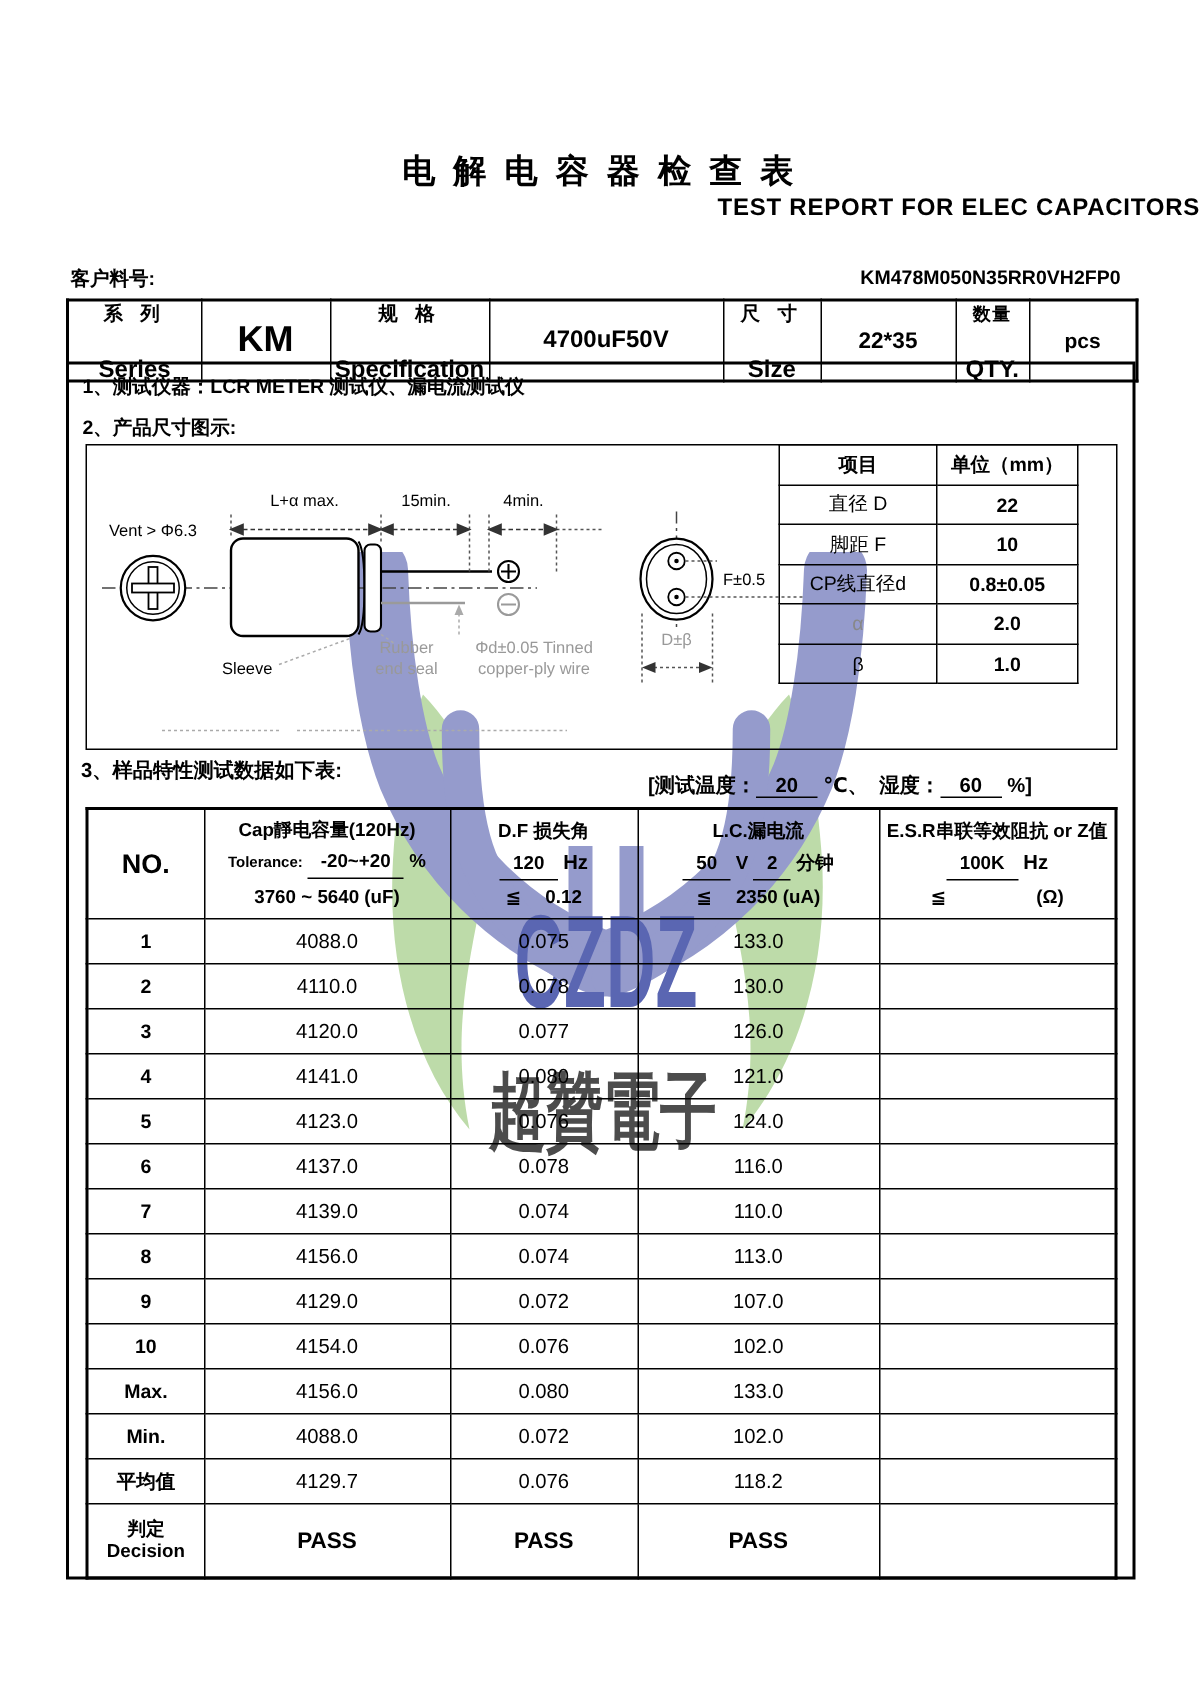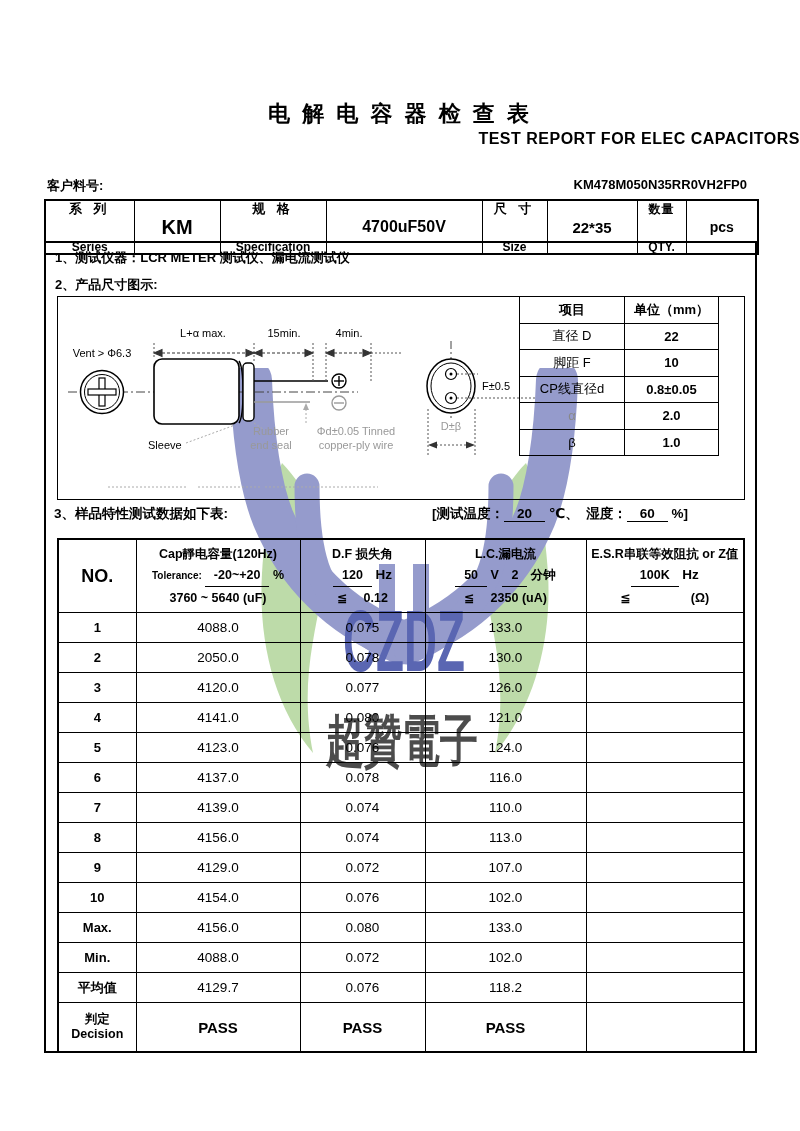--- a/index.html
+++ b/index.html
@@ -13,40 +13,40 @@
   .doc-subtitle{position:absolute;top:130px;left:0;width:100%;text-align:right;
              font-size:16px;font-weight:bold;letter-spacing:.5px;z-index:1;}
   .customer-row{position:absolute;top:177px;left:47px;width:700px;display:flex;
              justify-content:space-between;font-size:13px;font-weight:bold;z-index:1;}
   
   .header-table{position:absolute;left:44px;top:199px;width:713px;border-collapse:collapse;
              table-layout:fixed;z-index:1;border:2px solid #000;background:transparent;}
   .header-table td{border:1.5px solid #000;text-align:center;vertical-align:middle;height:37px;padding:0;}
   .lbl-cn{font-size:13px;font-weight:bold;letter-spacing:4px;line-height:16px;}
   .lbl-cn2{font-size:12px;font-weight:bold;letter-spacing:1px;line-height:15px;}
-  .lbl-en{font-size:12px;font-weight:bold;line-height:12px;margin-top:24px;}
-  .val-km{font-size:20px;font-weight:bold;}
+  .lbl-en{font-size:16px;font-weight:bold;line-height:12px;margin-top:24px;}
+  .val-km{font-size:24px;font-weight:bold;}
   .val-spec{font-size:16px;font-weight:bold;margin-left:12px;}
   .val-size{font-size:15px;font-weight:bold;}
   .val-pcs{font-size:14px;font-weight:bold;}
   
   .big-box{position:absolute;left:44px;top:241px;width:709px;height:808px;border:2px solid #000;
            z-index:1;background:transparent;}
   .note{position:absolute;left:9px;font-size:13px;font-weight:bold;white-space:nowrap;}
   .note1{top:6px;} .note2{top:33px;}
   
   .diagram-box{position:absolute;left:11px;top:53px;width:686px;height:202px;border:1.5px solid #000;background:transparent;}
   .diag-svg{position:absolute;left:0;top:0;}
   .spec-table{position:absolute;left:461px;top:-1px;width:200px;border-collapse:collapse;background:transparent;}
   .spec-table td{border:1.5px solid #000;height:25.5px;text-align:center;font-size:13px;padding:0;}
   .spec-table td.v{font-weight:bold;}
   .spec-table tbody tr:nth-child(4) td.l{color:#888;}
   
   .s3-row{position:absolute;left:8px;top:262px;width:694px;font-size:13.5px;font-weight:bold;white-space:nowrap;}
-  .s3-cond{position:absolute;left:378px;top:0;}
+  .s3-cond{position:absolute;left:378px;top:10px;}
   .u-val{display:inline-block;border-bottom:1.5px solid #000;padding:0 13px;text-align:center;}
   
   .sample-table{position:absolute;left:11px;top:295px;width:686px;border-collapse:collapse;
                 table-layout:fixed;text-align:center;border:2px solid #000;background:transparent;}
   .sample-table th,.sample-table td{border:1.5px solid #000;padding:0;background:transparent;}
   .sample-table thead th{height:72px;vertical-align:middle;font-weight:bold;}
   .sample-table tbody td{height:29px;font-size:13.5px;font-weight:normal;}
   .sample-table tbody td.no-col{font-weight:bold;font-size:13px;}
   .h1{font-size:12.5px;font-weight:bold;line-height:20px;}
   .h2{font-size:12.5px;font-weight:bold;line-height:22px;}
@@ -287,21 +287,21 @@
       <tbody>
           <tr>
             <td class="no-col">1</td>
             <td>4088.0</td>
             <td>0.075</td>
             <td>133.0</td>
             <td></td>
           </tr>
           <tr>
             <td class="no-col">2</td>
-            <td>2050.0</td>
+            <td>4110.0</td>
             <td>0.078</td>
             <td>130.0</td>
             <td></td>
           </tr>
           <tr>
             <td class="no-col">3</td>
             <td>4120.0</td>
             <td>0.077</td>
             <td>126.0</td>
             <td></td>

